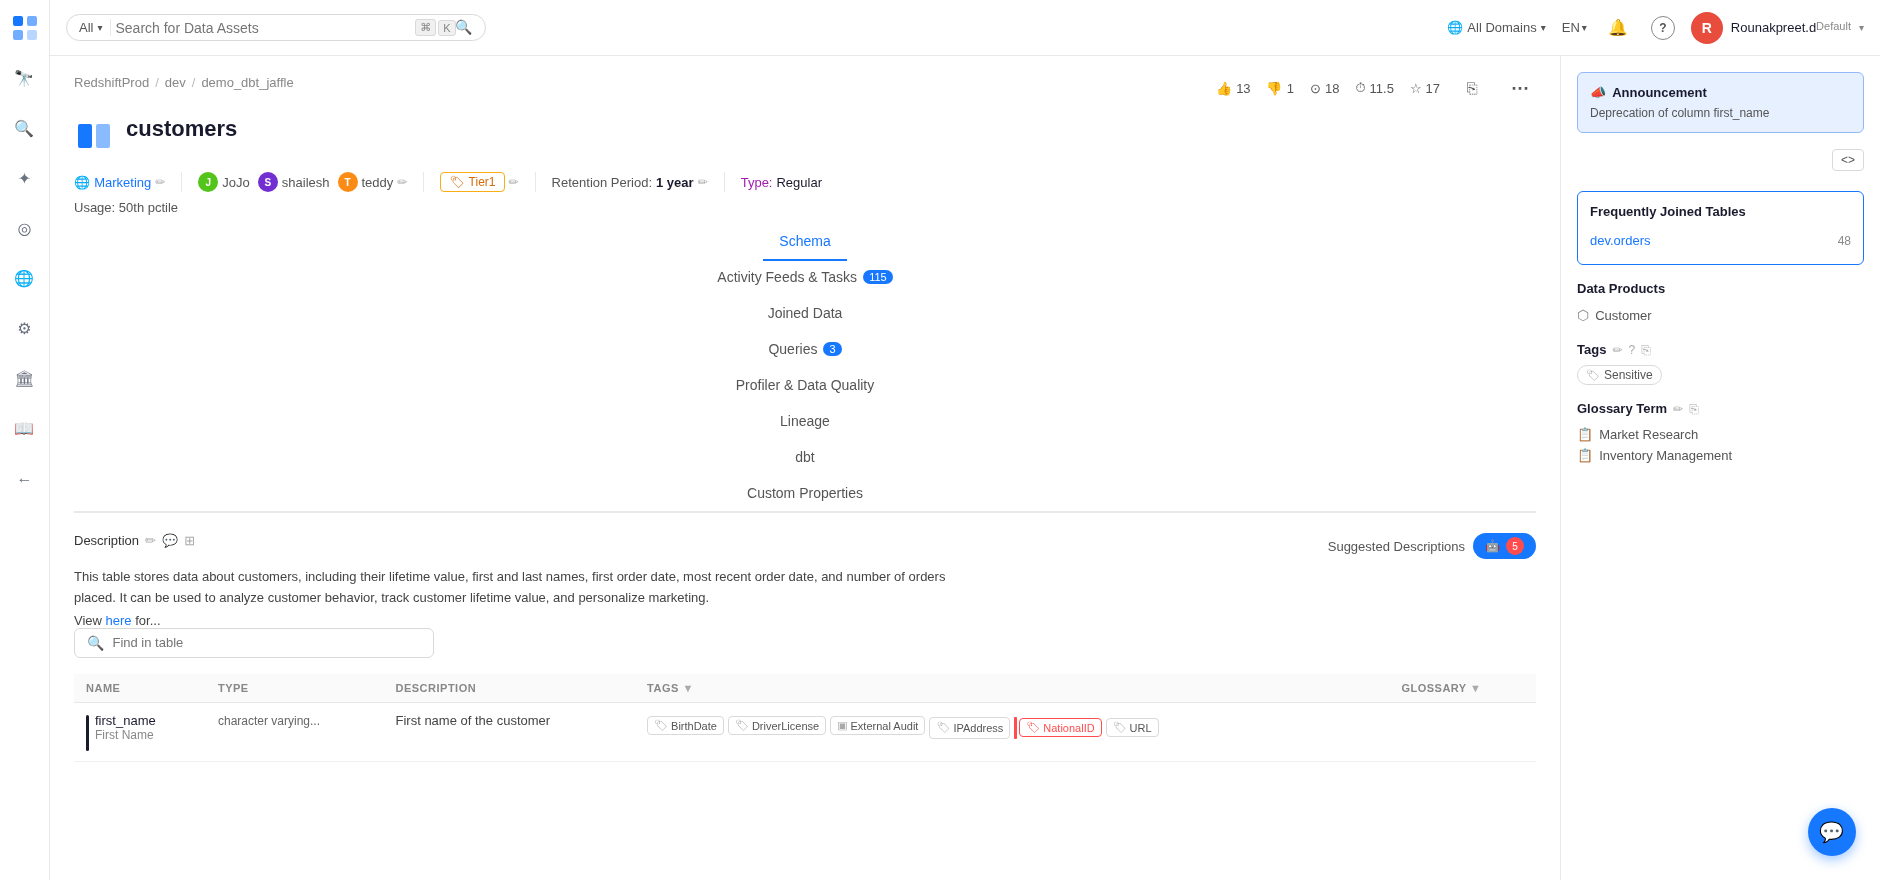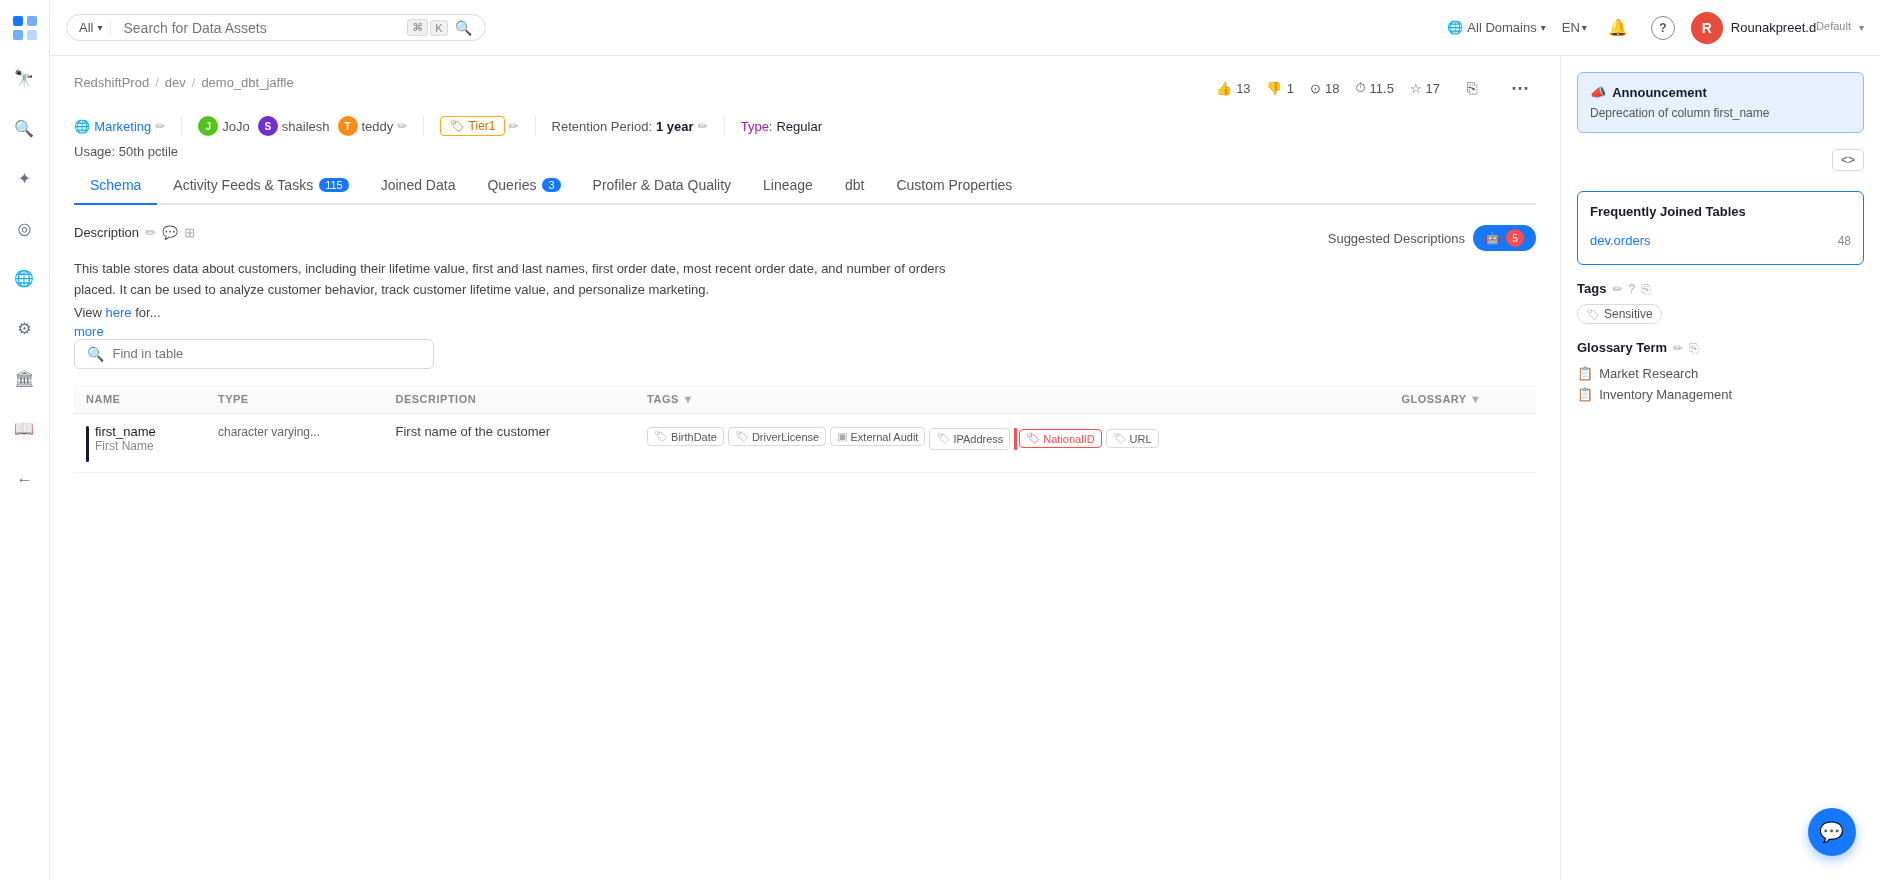--- a/index.html
+++ b/index.html
@@ -10,21 +10,21 @@
     
     .sidebar { width: 50px; background: #fff; border-right: 1px solid #e8e8e8; display: flex; flex-direction: column; align-items: center; padding: 12px 0; gap: 18px; }
     .sidebar-icon { width: 32px; height: 32px; display: flex; align-items: center; justify-content: center; border-radius: 6px; cursor: pointer; color: #6b7280; font-size: 16px; }
     .sidebar-icon.active { color: #1677ff; }
 
     
     .main { flex: 1; display: flex; flex-direction: column; overflow: hidden; }
 
     
     .topnav { height: 56px; border-bottom: 1px solid #e8e8e8; display: flex; align-items: center; padding: 0 16px; gap: 12px; }
-    .search-bar { display: flex; align-items: center; border: 1px solid #d9d9d9; border-radius: 20px; padding: 4px 12px; gap: 8px; width: 420px; background: #fff; }
+    .search-bar { display: flex; border: 1px solid #d9d9d9; border-radius: 20px; padding: 4px 12px; width: 420px; background: #fff; }
     .search-bar input { border: none; outline: none; flex: 1; font-size: 14px; color: #666; background: transparent; }
     .search-kbd { display: flex; gap: 2px; align-items: center; }
     .kbd { background: #f0f0f0; border: 1px solid #d9d9d9; border-radius: 3px; padding: 1px 4px; font-size: 11px; color: #888; }
     .topnav-right { margin-left: auto; display: flex; align-items: center; gap: 16px; }
     .domain-select { display: flex; align-items: center; gap: 4px; cursor: pointer; color: #555; font-size: 13px; }
     .lang-select { display: flex; align-items: center; gap: 2px; cursor: pointer; font-size: 13px; color: #555; }
     .nav-icon-btn { width: 32px; height: 32px; display: flex; align-items: center; justify-content: center; cursor: pointer; color: #555; font-size: 16px; border-radius: 50%; }
     .avatar { width: 32px; height: 32px; border-radius: 50%; background: #e74c3c; color: #fff; display: flex; align-items: center; justify-content: center; font-size: 14px; font-weight: 600; cursor: pointer; }
     .user-info { display: flex; flex-direction: row; }
     .user-name { font-size: 13px; font-weight: 500; }
@@ -54,21 +54,21 @@
     .edit-icon { color: #aaa; cursor: pointer; font-size: 12px; }
     .divider-v { width: 1px; height: 20px; background: #e8e8e8; }
     .user-avatar-sm { width: 20px; height: 20px; border-radius: 50%; display: inline-flex; align-items: center; justify-content: center; font-size: 10px; font-weight: 600; color: #fff; }
 
     .usage-row { font-size: 13px; color: #555; margin-bottom: 8px; }
     .usage-row strong { font-weight: 500; }
     .action-stats { display: flex; align-items: center; gap: 16px; }
     .stat-item { display: flex; align-items: center; gap: 4px; font-size: 13px; color: #555; cursor: pointer; }
 
     
-    .tabs { display: flex; align-items: center; gap: 0; border-bottom: 2px solid #e8e8e8; margin-bottom: 20px; }
+    .tabs { display: flex; align-items: center; gap: 0; border-bottom: 2px solid #e8e8e8; margin-bottom: 20px; flex-direction: column; }
     .tab { padding: 10px 16px; font-size: 14px; color: #555; cursor: pointer; border-bottom: 2px solid transparent; margin-bottom: -2px; white-space: nowrap; display: flex; align-items: center; gap: 6px; }
     .tab.active { color: #1677ff; border-bottom-color: #1677ff; font-weight: 500; }
     .tab-badge { background: #1677ff; color: #fff; border-radius: 10px; padding: 1px 6px; font-size: 11px; }
 
     
     .section-label { font-size: 13px; font-weight: 500; color: #333; margin-bottom: 8px; display: flex; align-items: center; gap: 6px; }
     .description-text { font-size: 13px; color: #444; line-height: 1.6; max-width: 900px; }
     .link-inline { color: #1677ff; text-decoration: none; cursor: pointer; }
     .more-link { color: #1677ff; cursor: pointer; font-size: 13px; margin-top: 4px; display: block; }
 
@@ -220,20 +220,29 @@
             </div>
             <div class="stat-item">
               <span>☆</span>
               <span>17</span>
             </div>
             <div class="nav-icon-btn" style="font-size:14px;">⎘</div>
             <div class="nav-icon-btn" style="font-size:18px;font-weight:700;">⋯</div>
           </div>
         </div>
 
+        <div class="page-header">
+          <div style="width:40px;height:40px;display:flex;align-items:center;justify-content:center;">
+            <svg width="40" height="40" viewBox="0 0 40 40">
+              <rect x="4" y="8" width="14" height="24" rx="2" fill="#1677ff"></rect>
+              <rect x="22" y="8" width="14" height="24" rx="2" fill="#1677ff" opacity="0.5"></rect>
+            </svg>
+          </div>
+          <h1 class="page-title">customers</h1>
+        </div>
 
         <div class="meta-row">
           <div class="meta-item">
             <span>🌐</span>
             <a style="color:#1677ff;text-decoration:none;">Marketing</a>
             <span class="edit-icon">✏</span>
           </div>
           <div class="divider-v"></div>
           <div class="meta-item">
             <span class="user-avatar-sm" style="background:#52c41a;">J</span>
@@ -312,21 +321,20 @@
               <span class="suggested-badge">5</span>
             </div>
           </div>
         </div>
         <div class="description-text">
           <span>This table stores data about customers, including their lifetime value, first and last names, first order date, most recent order date, and number of orders placed. It can be used to analyze customer behavior, track customer lifetime value, and personalize marketing.</span>
         </div>
         <div style="font-size:13px;color:#444;margin-top:4px;">
           View <a class="link-inline">here</a> <span>for...</span>
         </div>
-        <a class="more-link">more</a>
 
         <div class="table-search">
           <span style="color:#aaa;">🔍</span>
           <input style="border: none; outline: none; flex: 1 1 0%; font-size: 13px; color: rgb(102, 102, 102);" placeholder="Find in table">
         </div>
 
         <table class="schema-table">
           <thead>
             <tr>
               <th>NAME</th>
@@ -416,20 +424,29 @@
         </div>
 
         <div class="joined-section">
           <div class="section-title">Frequently Joined Tables</div>
           <div class="joined-item">
             <span class="joined-table-name">dev.orders</span>
             <span class="joined-count">48</span>
           </div>
         </div>
 
+        <div class="side-section">
+          <div class="side-section-title">
+            <span>Data Products</span>
+          </div>
+          <div class="data-product-item">
+            <span class="product-icon">⬡</span>
+            <span>Customer</span>
+          </div>
+        </div>
 
         <div class="tags-section">
           <div class="tags-section-header">
             <span class="tags-section-title">Tags</span>
             <span style="color:#aaa;cursor:pointer;font-size:12px;">✏</span>
             <span style="color:#aaa;cursor:pointer;font-size:12px;">?</span>
             <span style="color:#aaa;cursor:pointer;font-size:12px;">⎘</span>
           </div>
           <div class="sensitive-tag">
             <span style="color:#aaa;font-size:11px;">🏷</span>

